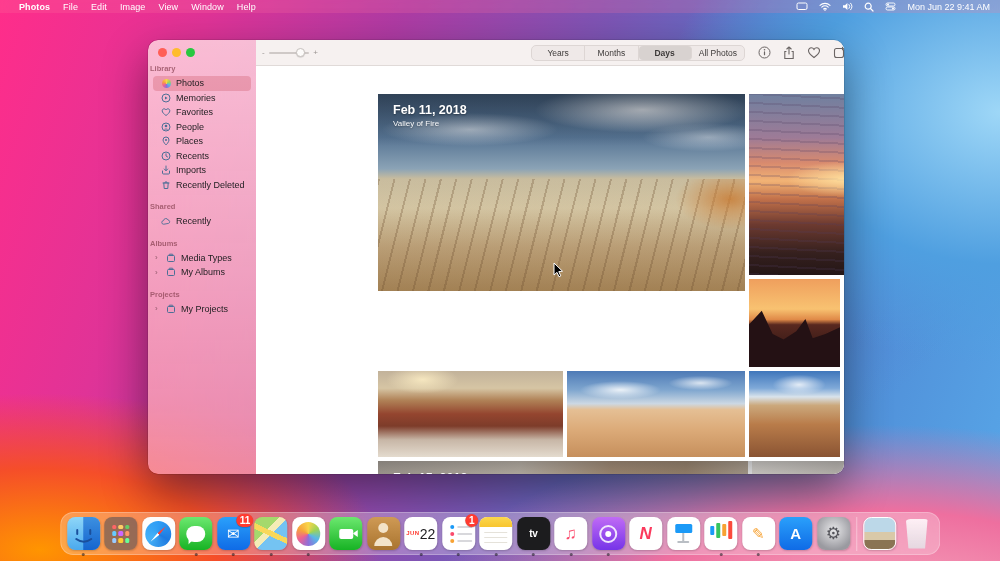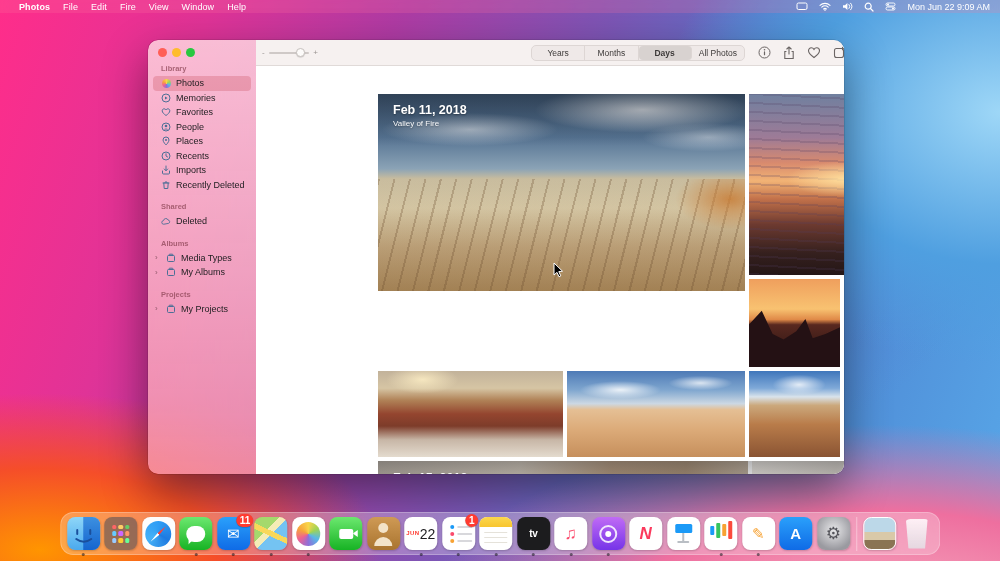--- a/index.html
+++ b/index.html
@@ -32,21 +32,21 @@
     border-radius:10px; overflow:hidden; box-shadow:0 18px 45px rgba(0,0,0,.45), 0 0 0 .5px rgba(0,0,0,.2); }
 
   
   .sidebar { position:absolute; left:0; top:0; width:108px; height:100%;
     background:linear-gradient(to bottom, rgba(255,219,226,.82), rgba(252,189,201,.78) 55%, rgba(250,160,175,.75));
     backdrop-filter:blur(20px); padding-top:9px; }
   .traffic { position:absolute; left:10px; top:8px; display:flex; gap:5px; }
   .traffic i { width:9px; height:9px; border-radius:50%; display:block; }
   .tl-close{background:#ff5f57;} .tl-min{background:#febc2e;} .tl-zoom{background:#28c840;}
   .side-scroll { position:absolute; left:0; top:24px; width:100%; }
-  .sec-title { font-size:7.5px; font-weight:bold; color:rgba(140,70,85,.75); padding:0 0 3px 13px; margin-top:10px; }
+  .sec-title { font-size:7.5px; font-weight:bold; color:rgba(140,70,85,.75); padding:0 0 3px 2px; margin-top:10px; }
   .sec-title:first-child { margin-top:0; }
   .side-item { display:flex; align-items:center; height:14.5px; margin:0 5px; padding-left:8px; border-radius:4px;
     font-size:9px; color:#1d1d1f; gap:5px; white-space:nowrap; }
   .side-item.sel { background:rgba(205,95,110,.35); }
   .side-item .ic { width:10px; height:10px; flex:0 0 10px; color:#4c6f96; display:flex; align-items:center; justify-content:center; }
   .side-item .ic svg { display:block; }
   .side-item .disc { width:6px; flex:0 0 6px; color:rgba(120,70,85,.8); font-size:8px; margin-left:-6px; }
   .pinwheel { width:9px; height:9px; border-radius:50%;
     background:conic-gradient(#f9d54a,#9fd356,#57b8e8,#8e6fd8,#ef6292,#f7a43c,#f9d54a); }
 
@@ -195,21 +195,21 @@
 </head>
 <body>
 
 <div class="wallpaper"></div>
 
 <div class="menubar">
   <span class="apple"></span>
   <span class="mi app">Photos</span>
   <span class="mi">File</span>
   <span class="mi">Edit</span>
-  <span class="mi">Fire</span>
+  <span class="mi">Image</span>
   <span class="mi">View</span>
   <span class="mi">Window</span>
   <span class="mi">Help</span>
   <span class="spacer"></span>
   <span class="status">
     <span>
         <svg width="12" height="9" viewBox="0 0 12 9">
           <rect x="1" y="1" width="10" height="6.5" rx="1.5" fill="none" stroke="#fff" stroke-width="1"></rect>
         </svg>
       </span>
@@ -232,21 +232,21 @@
         </svg>
       </span>
     <span>
         <svg width="11" height="9" viewBox="0 0 11 9">
           <rect x="1" y="1" width="9" height="3" rx="1.5" fill="none" stroke="#fff" stroke-width=".9"></rect>
           <circle cx="3" cy="2.5" r="1" fill="#fff"></circle>
           <rect x="1" y="5" width="9" height="3" rx="1.5" fill="none" stroke="#fff" stroke-width=".9"></rect>
           <circle cx="8" cy="6.5" r="1" fill="#fff"></circle>
         </svg>
       </span>
-    <span class="clock">Mon Jun 22  9:09 AM</span>
+    <span class="clock">Mon Jun 22  9:41 AM</span>
   </span>
 </div>
 
 <div class="window">
 
   <div class="sidebar">
     <div class="traffic">
       <i class="tl-close"></i>
       <i class="tl-min"></i>
       <i class="tl-zoom"></i>
@@ -322,21 +322,21 @@
         <span>Recently Deleted</span>
       </div>
 
       <div class="sec-title">Shared</div>
       <div class="side-item">
         <span class="ic">
             <svg width="11" height="9" viewBox="0 0 11 9">
               <path d="M3 7.5a2 2 0 0 1-.2-4 2.6 2.6 0 0 1 5-.6 1.9 1.9 0 0 1 .4 3.7z" fill="none" stroke="currentColor" stroke-width="1" stroke-linejoin="round"></path>
             </svg>
           </span>
-        <span>Deleted</span>
+        <span>Recently</span>
       </div>
 
       <div class="sec-title">Albums</div>
       <div class="side-item">
         <span class="disc">›</span>
         <span class="ic">
             <svg width="10" height="10" viewBox="0 0 10 10">
               <rect x="1.5" y="2.5" width="7" height="6" rx="1" fill="none" stroke="currentColor" stroke-width="1"></rect>
               <path d="M3 2.5V2a.8.8 0 0 1 .8-.8h2.4A.8.8 0 0 1 7 2v.5" fill="none" stroke="currentColor" stroke-width="1"></path>
             </svg>

